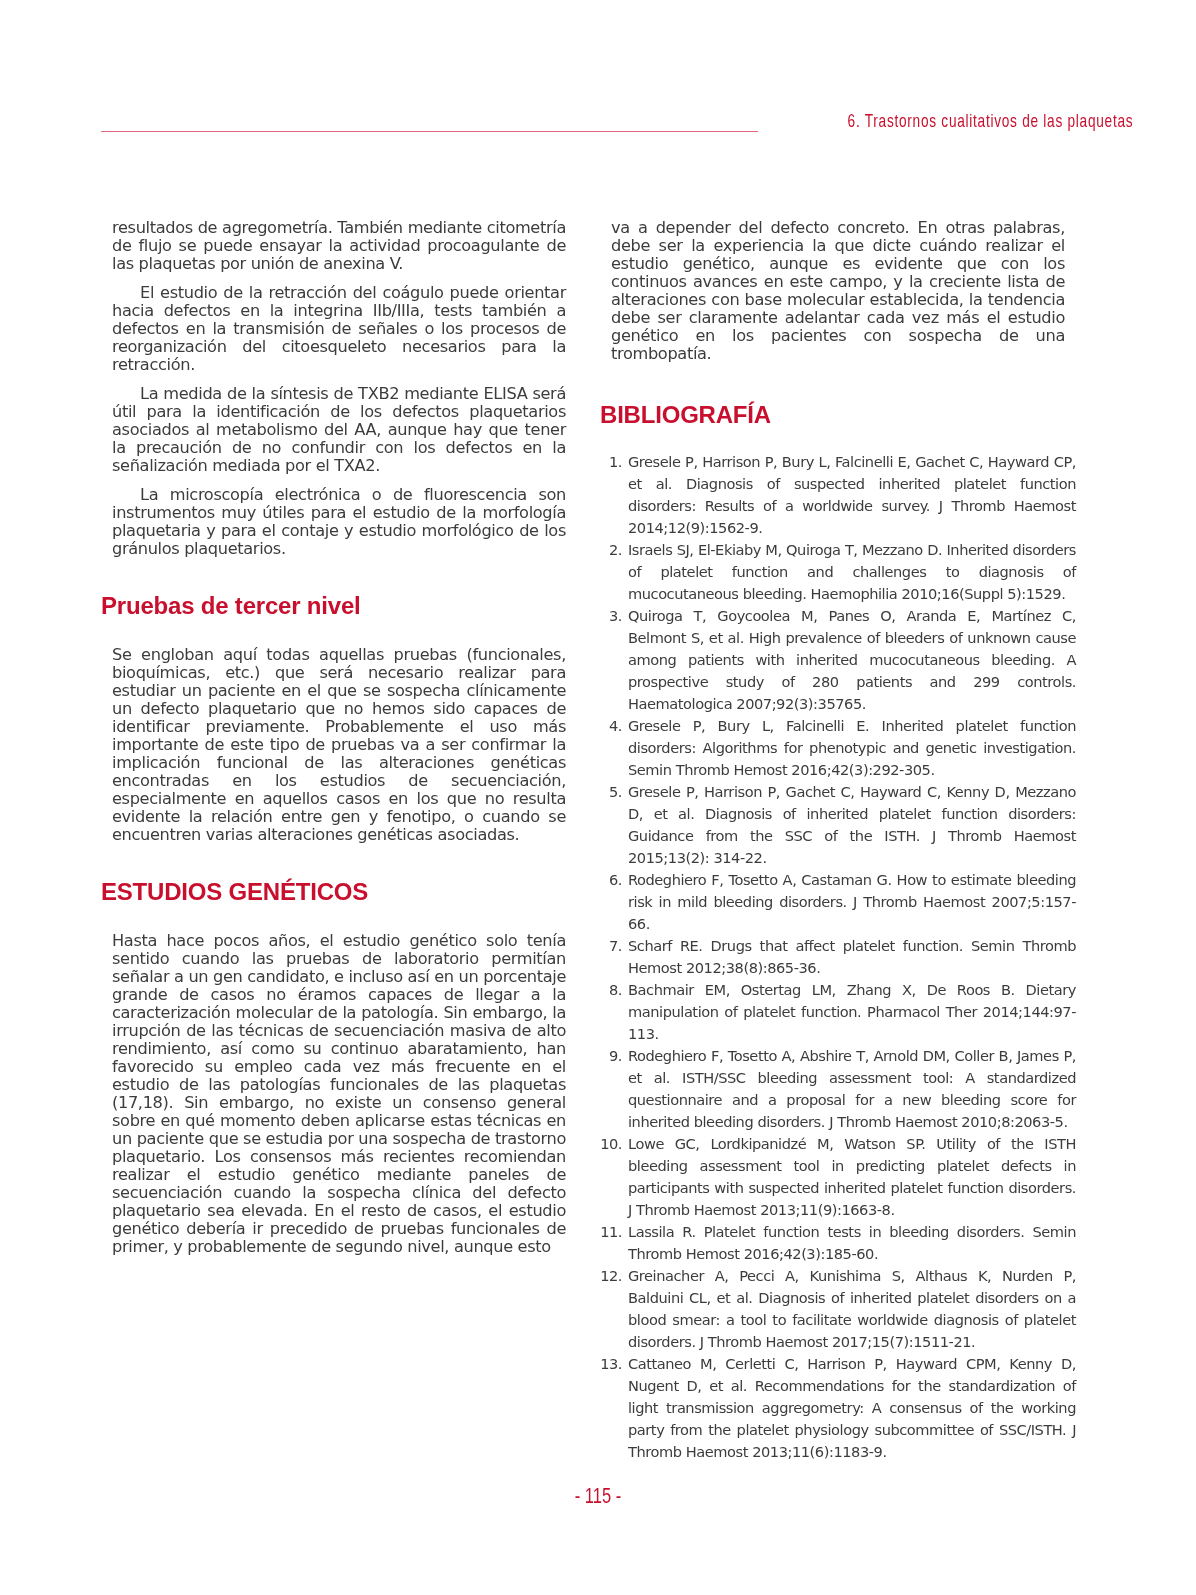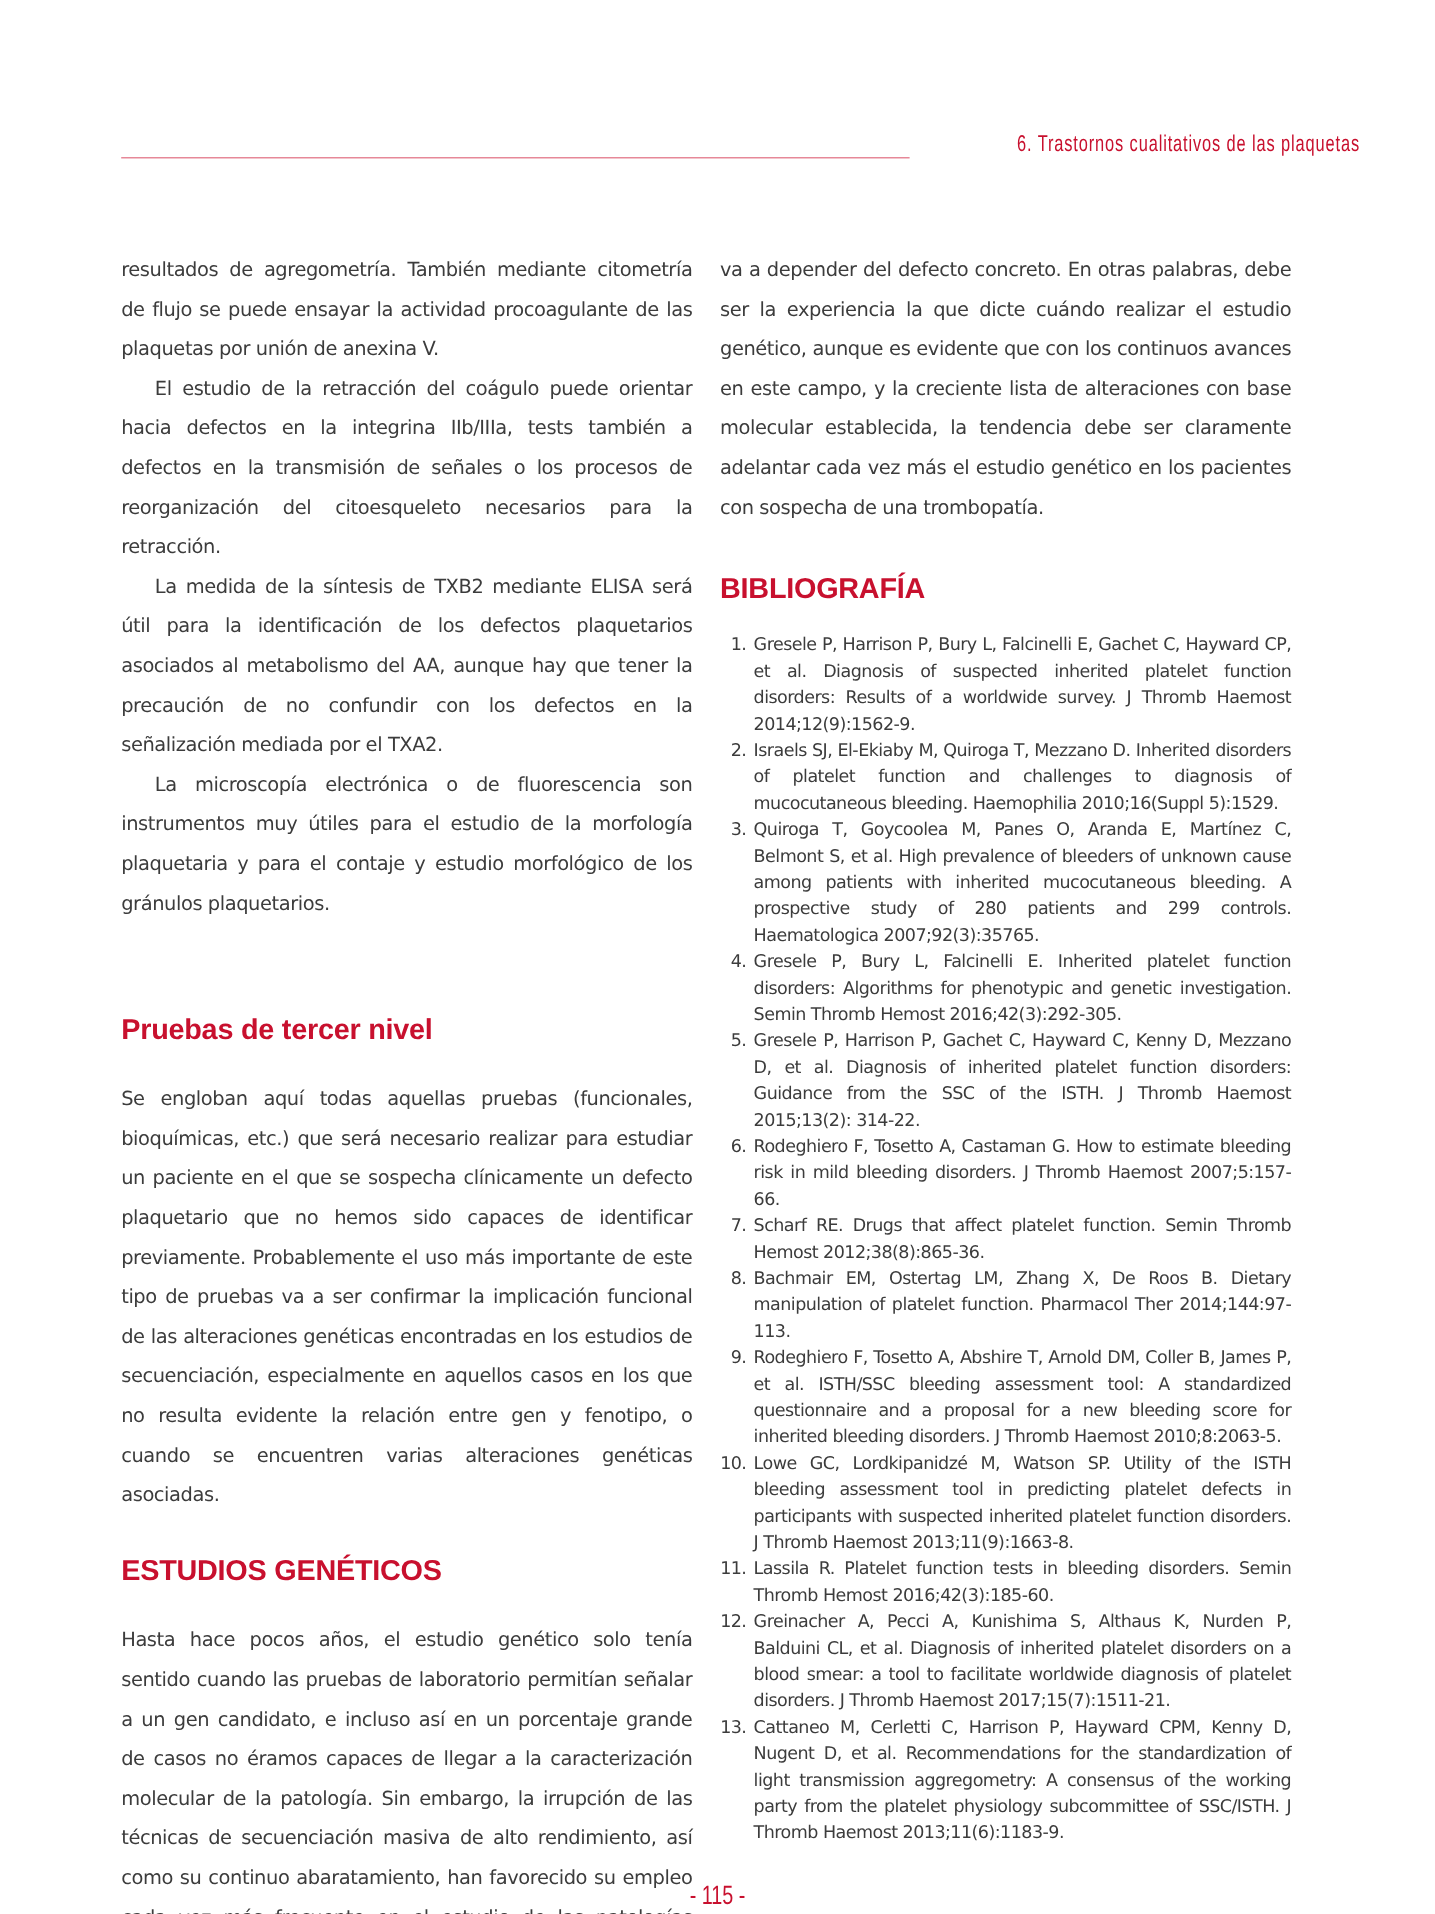--- a/index.html
+++ b/index.html
@@ -5,45 +5,45 @@
   html, body { margin: 0; padding: 0; background: #ffffff; }
   body { width: 1196px; height: 1595px; position: relative; overflow: hidden;
          font-family: "DejaVu Sans", sans-serif; color: #3a3a3a; }
   .header-rule { position: absolute; left: 101px; top: 131px; width: 657px; height: 1px; background: #e06b7f; }
   .running-head { position: absolute; left: 758px; top: 110px; width: 320px; text-align: right;
                   font-family: "Liberation Sans", sans-serif; font-size: 19px; color: #c8102e;
                   transform: scaleX(0.72); transform-origin: right center; letter-spacing: 1px; white-space: nowrap; }
   .col { position: absolute; top: 208px; width: 476px; }
   .col-left { left: 101px; }
   .col-right { left: 600px; }
-  p.body { margin: 0; font-size: 16.2px; line-height: 33px; text-align: justify; color: #3c3c3c;
+  p.body { margin: 11px; font-size: 16.2px; line-height: 18px; text-align: justify; color: #3c3c3c;
            font-family: "DejaVu Sans", sans-serif; letter-spacing: -0.35px; }
   p.indent { text-indent: 28px; }
   h2.sec { margin: 0; color: #c8102e; font-family: "Liberation Sans", sans-serif; font-weight: bold; font-size: 24px; letter-spacing: -0.2px; }
   ol.refs { list-style: none; margin: 0; padding: 0; }
   ol.refs li { position: relative; padding-left: 28px; font-size: 14.6px; line-height: 22px; text-align: justify;
                color: #3c3c3c; letter-spacing: -0.45px; }
   ol.refs li .num { position: absolute; left: 0; width: 22px; text-align: right; }
-  .page-num { position: absolute; left: 0; width: 1196px; top: 1567px; text-align: center;
+  .page-num { position: absolute; left: 0; width: 1196px; top: 1483px; text-align: center;
               font-family: "Liberation Sans", sans-serif; font-size: 22px; color: #c8102e; }
   .page-num span { display: inline-block; transform: scaleX(0.75); }
 </style>
 </head>
 <body>
 
 <div class="header-rule"></div>
 <div class="running-head">6. Trastornos cualitativos de las plaquetas</div>
 
 <div class="col col-left">
   <p class="body">resultados de agregometría. También mediante citometría de flujo se puede ensayar la actividad procoagulante de las plaquetas por unión de anexina V.</p>
   <p class="body indent">El estudio de la retracción del coágulo puede orientar hacia defectos en la integrina IIb/IIIa, tests también a defectos en la transmisión de señales o los procesos de reorganización del citoesqueleto necesarios para la retracción.</p>
   <p class="body indent">La medida de la síntesis de TXB2 mediante ELISA será útil para la identificación de los defectos plaquetarios asociados al metabolismo del AA, aunque hay que tener la precaución de no confundir con los defectos en la señalización mediada por el TXA2.</p>
   <p class="body indent">La microscopía electrónica o de fluorescencia son instrumentos muy útiles para el estudio de la morfología plaquetaria y para el contaje y estudio morfológico de los gránulos plaquetarios.</p>
 
-  <h2 class="sec" style="margin-top:76px;">Pruebas de tercer nivel</h2>
+  <h2 class="sec" style="margin-top:34px;">Pruebas de tercer nivel</h2>
   <p class="body" style="margin-top:26px;">Se engloban aquí todas aquellas pruebas (funcionales, bioquímicas, etc.) que será necesario realizar para estudiar un paciente en el que se sospecha clínicamente un defecto plaquetario que no hemos sido capaces de identificar previamente. Probablemente el uso más importante de este tipo de pruebas va a ser confirmar la implicación funcional de las alteraciones genéticas encontradas en los estudios de secuenciación, especialmente en aquellos casos en los que no resulta evidente la relación entre gen y fenotipo, o cuando se encuentren varias alteraciones genéticas asociadas.</p>
 
   <h2 class="sec" style="margin-top:34px;">ESTUDIOS GENÉTICOS</h2>
   <p class="body" style="margin-top:26px;">Hasta hace pocos años, el estudio genético solo tenía sentido cuando las pruebas de laboratorio permitían señalar a un gen candidato, e incluso así en un porcentaje grande de casos no éramos capaces de llegar a la caracterización molecular de la patología. Sin embargo, la irrupción de las técnicas de secuenciación masiva de alto rendimiento, así como su continuo abaratamiento, han favorecido su empleo cada vez más frecuente en el estudio de las patologías funcionales de las plaquetas (17,18). Sin embargo, no existe un consenso general sobre en qué momento deben aplicarse estas técnicas en un paciente que se estudia por una sospecha de trastorno plaquetario. Los consensos más recientes recomiendan realizar el estudio genético mediante paneles de secuenciación cuando la sospecha clínica del defecto plaquetario sea elevada. En el resto de casos, el estudio genético debería ir precedido de pruebas funcionales de primer, y probablemente de segundo nivel, aunque esto</p>
 </div>
 
 <div class="col col-right">
   <p class="body">va a depender del defecto concreto. En otras palabras, debe ser la experiencia la que dicte cuándo realizar el estudio genético, aunque es evidente que con los continuos avances en este campo, y la creciente lista de alteraciones con base molecular establecida, la tendencia debe ser claramente adelantar cada vez más el estudio genético en los pacientes con sospecha de una trombopatía.</p>
 
   <h2 class="sec" style="margin-top:38px;">BIBLIOGRAFÍA</h2>

